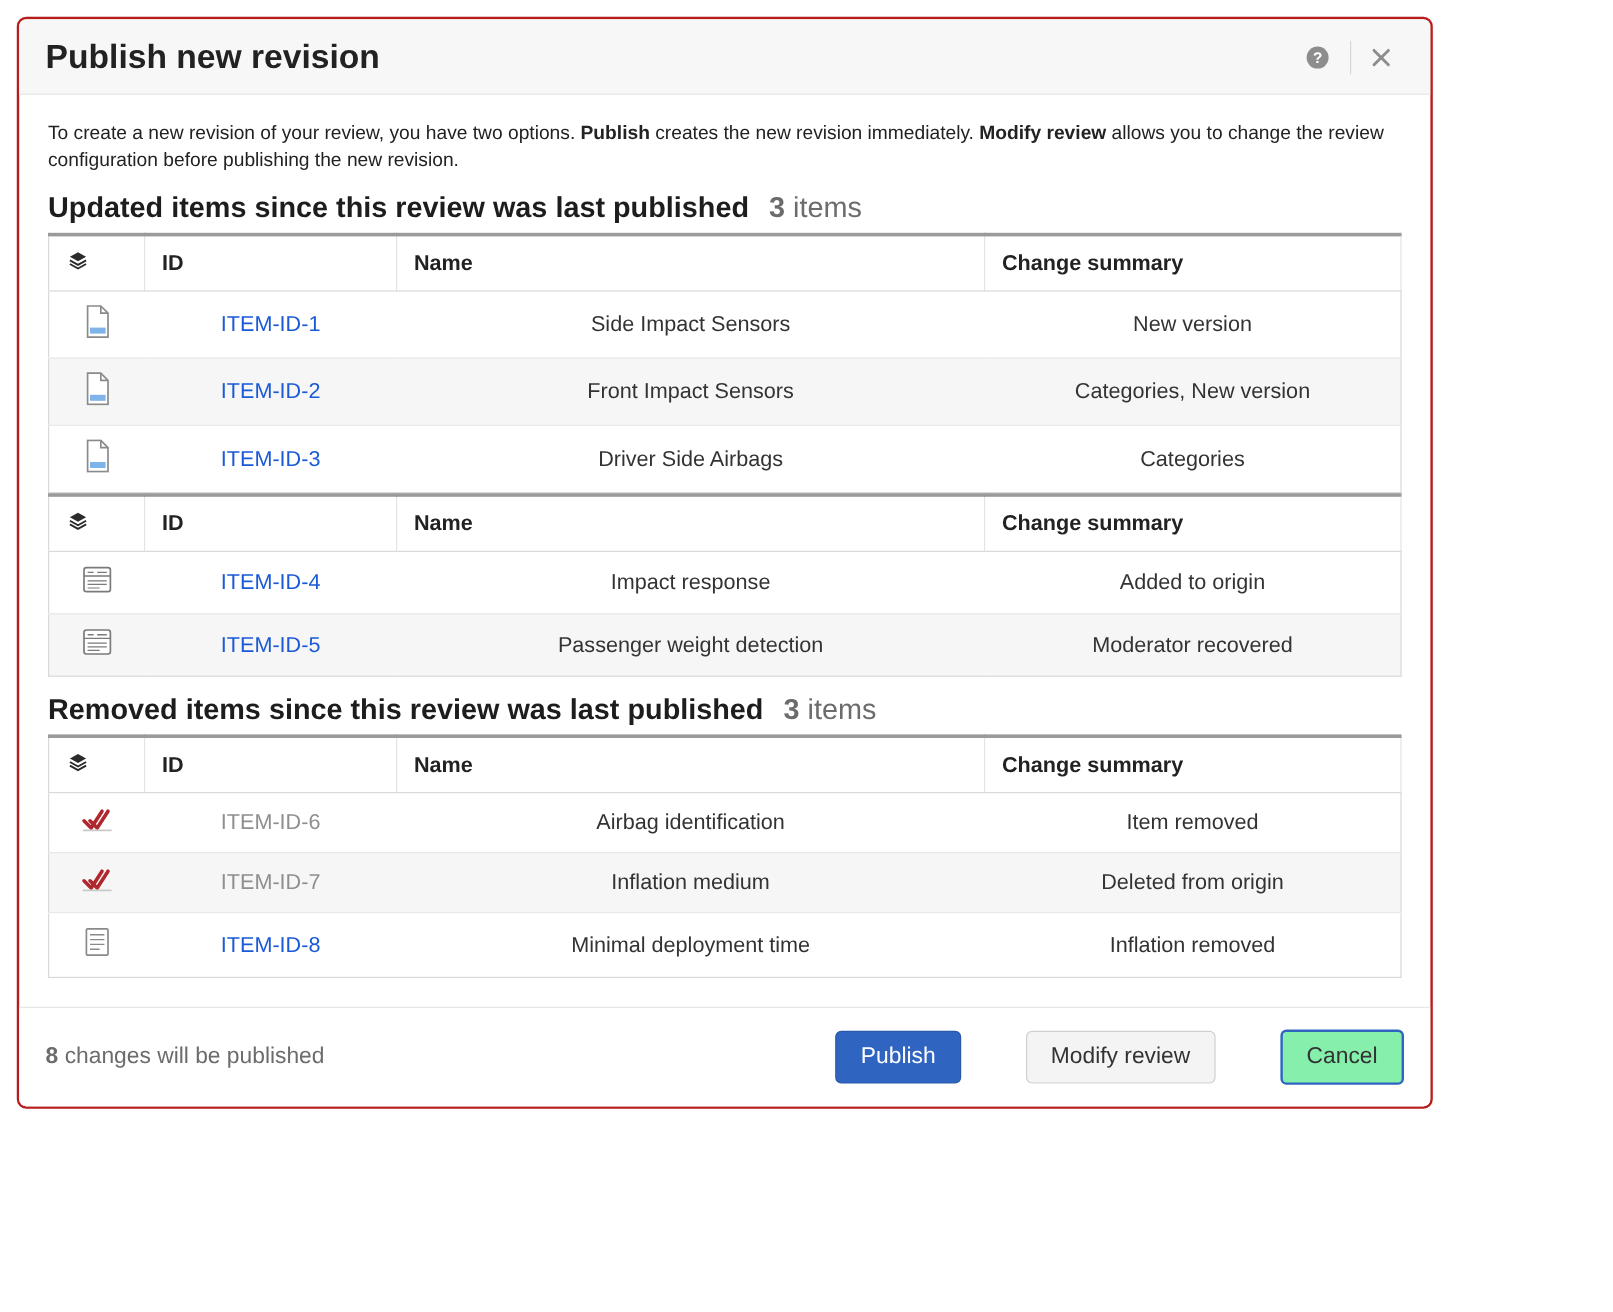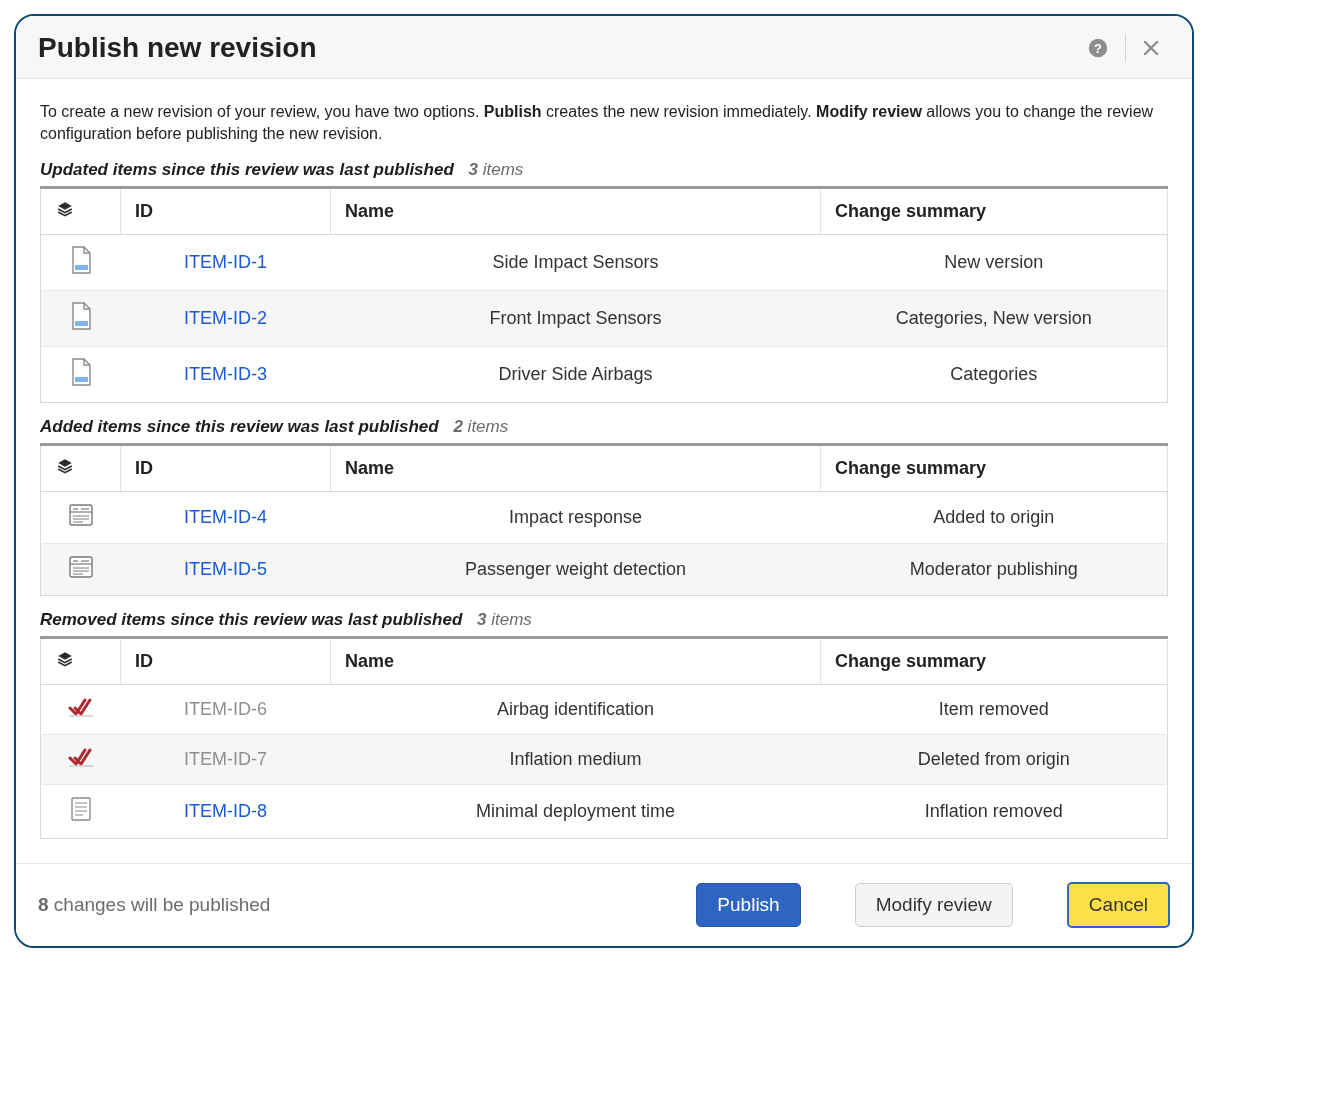--- a/index.html
+++ b/index.html
@@ -6,22 +6,22 @@
   html, body { margin: 0; padding: 0; }
   body {
     font-family: "Helvetica Neue", Arial, sans-serif;
     background: #fff;
     padding: 14px;
     color: #222;
     font-size: 18px;
   }
   .dialog {
     width: 1180px;
-    border: 2px solid #0c4a6e;
-    border-radius: 20px;
+    border: 2px solid #b91c1c;
+    border-radius: 8px;
     background: #fff;
     overflow: hidden;
     box-shadow: 0 0 0 1px rgba(0,0,0,0.02);
   }
   .dialog-header {
     display: flex;
     align-items: center;
     padding: 16px 22px 14px 22px;
     background: #f7f7f7;
     border-bottom: 1px solid #e6e6e6;
@@ -50,22 +50,21 @@
   }
   .intro {
     font-size: 16px;
     line-height: 1.4;
     color: #222;
     margin: 0 0 14px 0;
   }
   .intro b { font-weight: 700; }
   .section-title {
     margin: 14px 0 6px 0;
-    font-size: 17px;
-    font-style: italic;
+    font-size: 24px;
   }
   .section-title .lbl { font-weight: 700; color: #1d1d1d; }
   .section-title .count { color: #6c6c6c; margin-left: 10px; }
   .section-title .count b { color: #6c6c6c; font-weight: 700; }
 
   table.grid {
     width: 100%;
     border-collapse: collapse;
     border: 1px solid #d9d9d9;
   }
@@ -119,21 +118,21 @@
     background: #2f64c1;
     color: #fff;
     border-color: #2a58a8;
   }
   .btn-default {
     background: #f4f4f4;
     color: #333;
     border: 1px solid #cfcfcf;
   }
   .btn-cancel {
-    background: #fde047;
+    background: #86efac;
     color: #333;
     border: 2px solid #2f64c1;
     outline: none;
   }
 
   
   .icon { display: inline-flex; align-items: center; justify-content: center; }
   svg { display: block; }
 </style>
 </head>
@@ -215,24 +214,20 @@
                   <rect x="6" y="19" width="13" height="5" fill="#7fb4ea"></rect>
                 </svg>
               </span></td>
             <td class="col-id"><a class="link">ITEM-ID-3</a></td>
             <td class="col-name">Driver Side Airbags</td>
             <td>Categories</td>
           </tr>
         </tbody>
     </table>
 
-    <div class="section-title">
-      <span class="lbl">Added items since this review was last published</span>
-      <span class="count"><b>2</b><span> items</span></span>
-    </div>
     <table class="grid">
       <thead>
         <tr>
           <th class="col-icon"><span class="icon">
                 <svg width="20" height="18" viewBox="0 0 24 24">
                   <path d="M12 3 L21 8 L12 13 L3 8 Z" fill="#2b2b2b"></path>
                   <path d="M3 12 L12 17 L21 12" fill="none" stroke="#2b2b2b" stroke-width="2"></path>
                   <path d="M3 16 L12 21 L21 16" fill="none" stroke="#2b2b2b" stroke-width="2"></path>
                 </svg>
               </span></th>
@@ -265,21 +260,21 @@
                   <line x1="2" y1="9" x2="24" y2="9" stroke="#7a7a7a" stroke-width="1.2"></line>
                   <line x1="5" y1="6" x2="10" y2="6" stroke="#7a7a7a" stroke-width="1.2"></line>
                   <line x1="13" y1="6" x2="21" y2="6" stroke="#7a7a7a" stroke-width="1.2"></line>
                   <line x1="5" y1="13" x2="21" y2="13" stroke="#7a7a7a" stroke-width="1"></line>
                   <line x1="5" y1="16" x2="21" y2="16" stroke="#7a7a7a" stroke-width="1"></line>
                   <line x1="5" y1="19" x2="15" y2="19" stroke="#7a7a7a" stroke-width="1"></line>
                 </svg>
               </span></td>
             <td class="col-id"><a class="link">ITEM-ID-5</a></td>
             <td class="col-name">Passenger weight detection</td>
-            <td>Moderator publishing</td>
+            <td>Moderator recovered</td>
           </tr>
         </tbody>
     </table>
 
     <div class="section-title">
       <span class="lbl">Removed items since this review was last published</span>
       <span class="count"><b>3</b><span> items</span></span>
     </div>
     <table class="grid">
       <thead>

